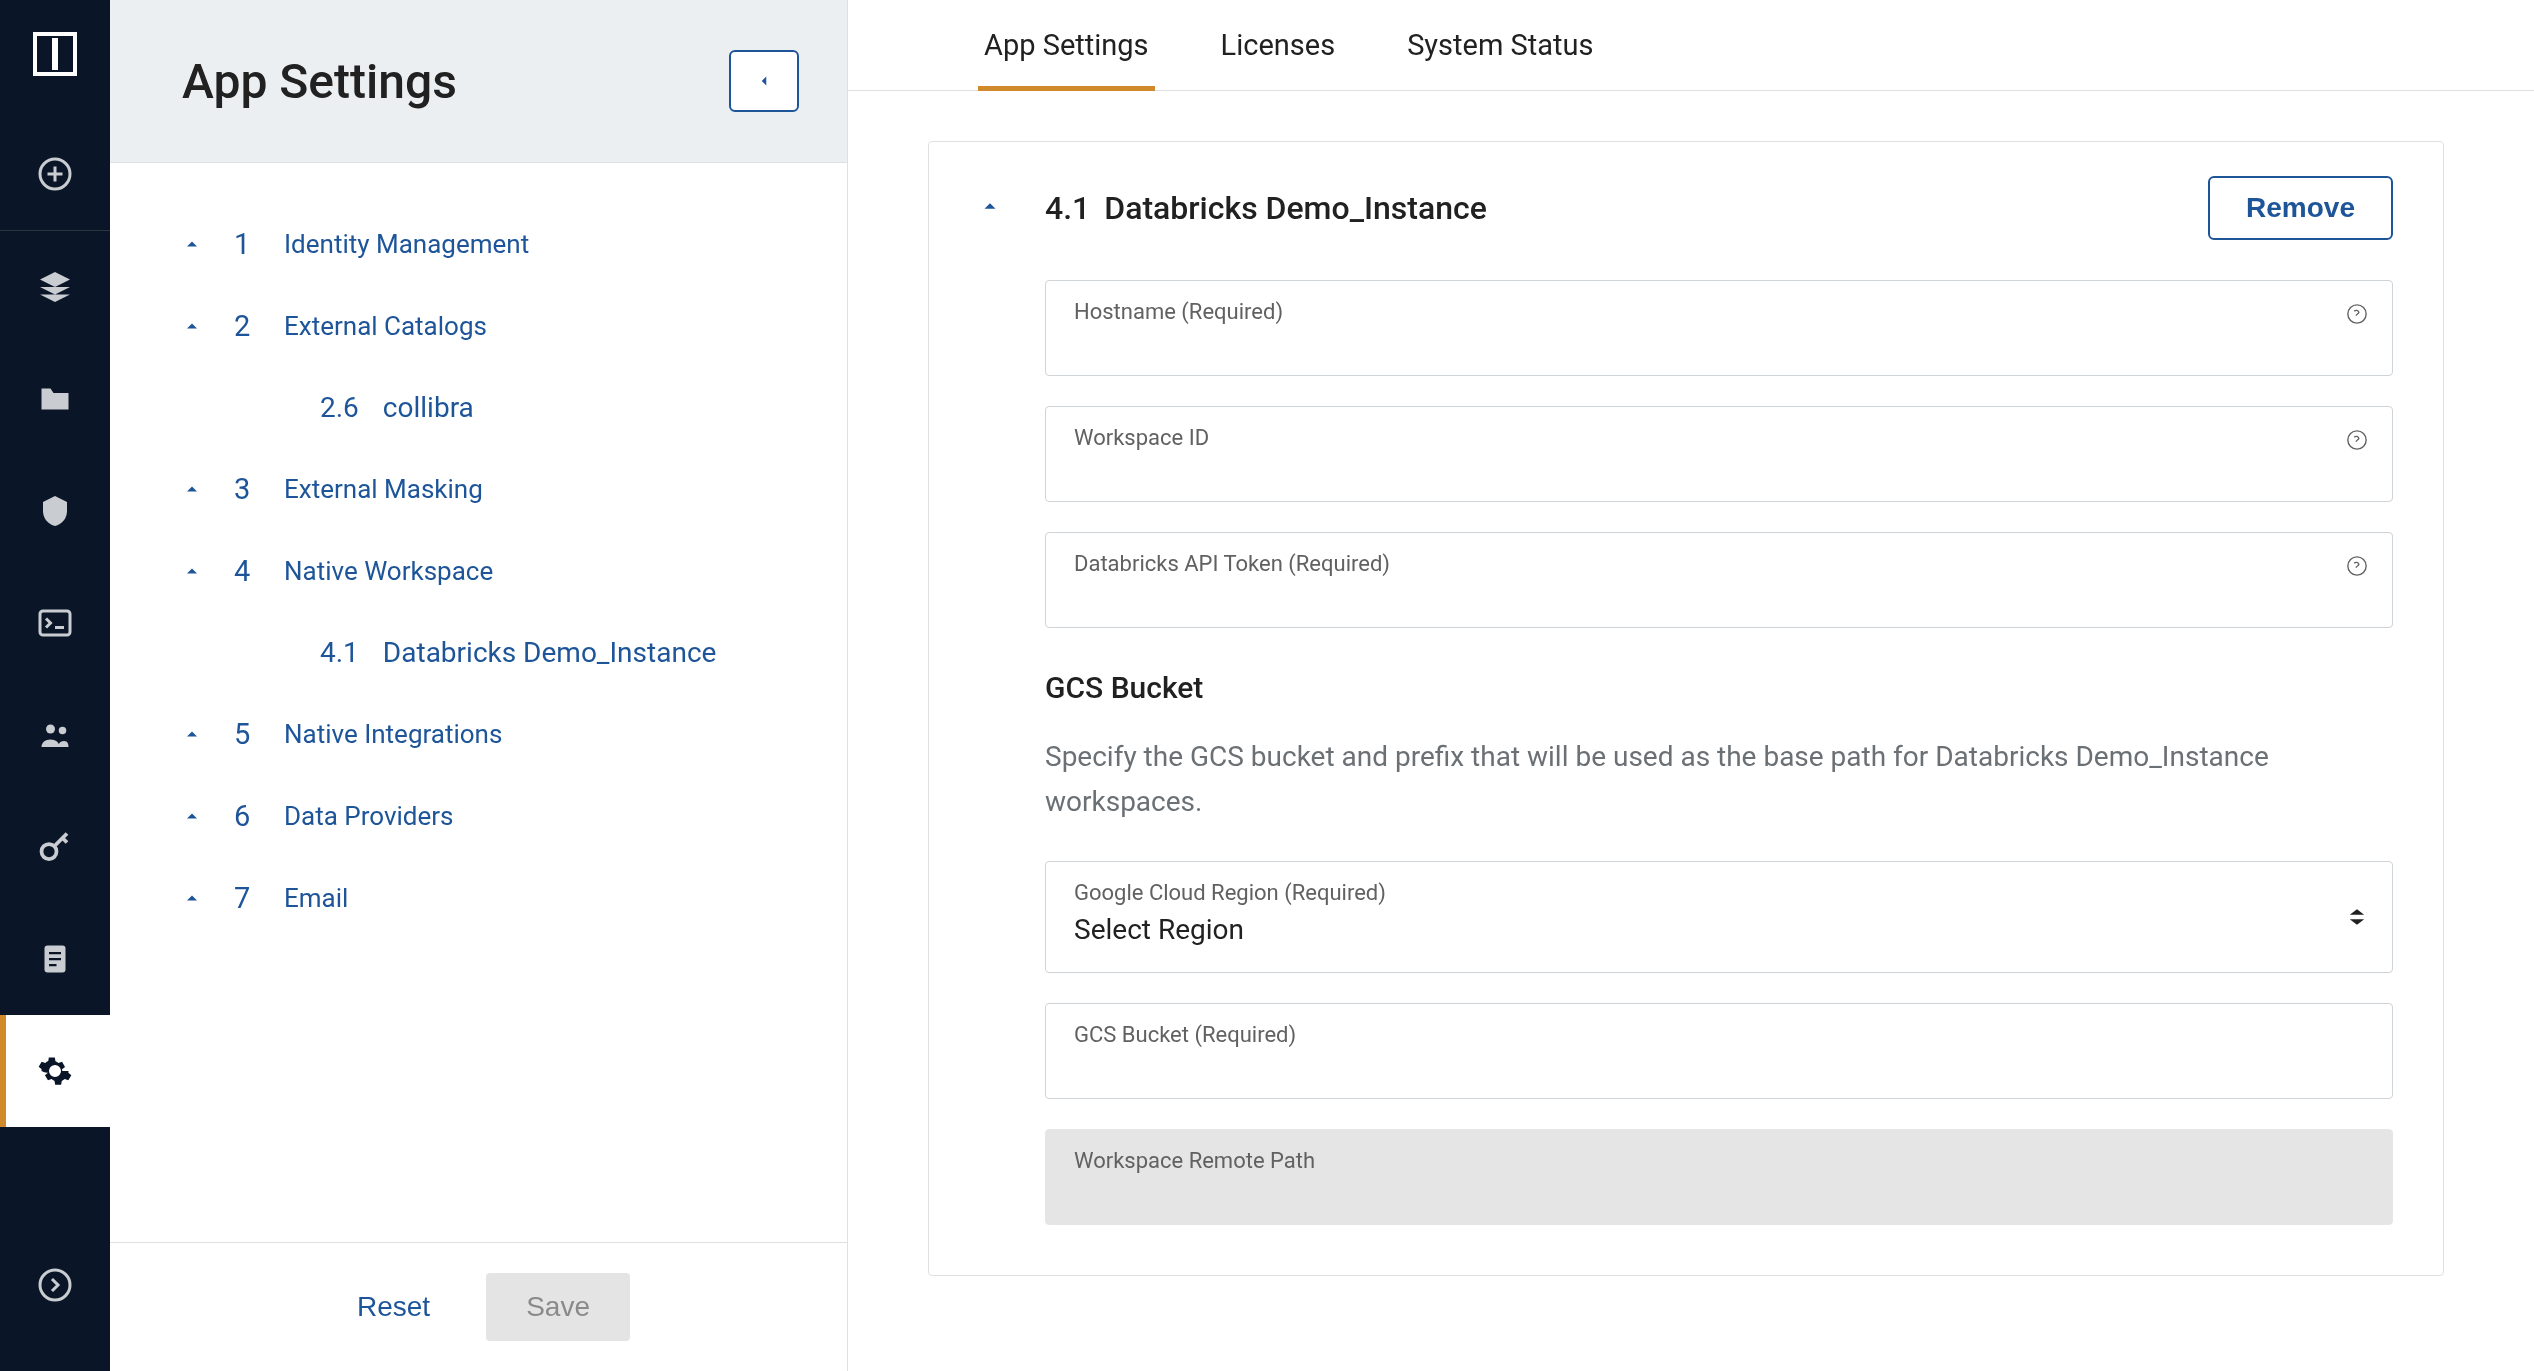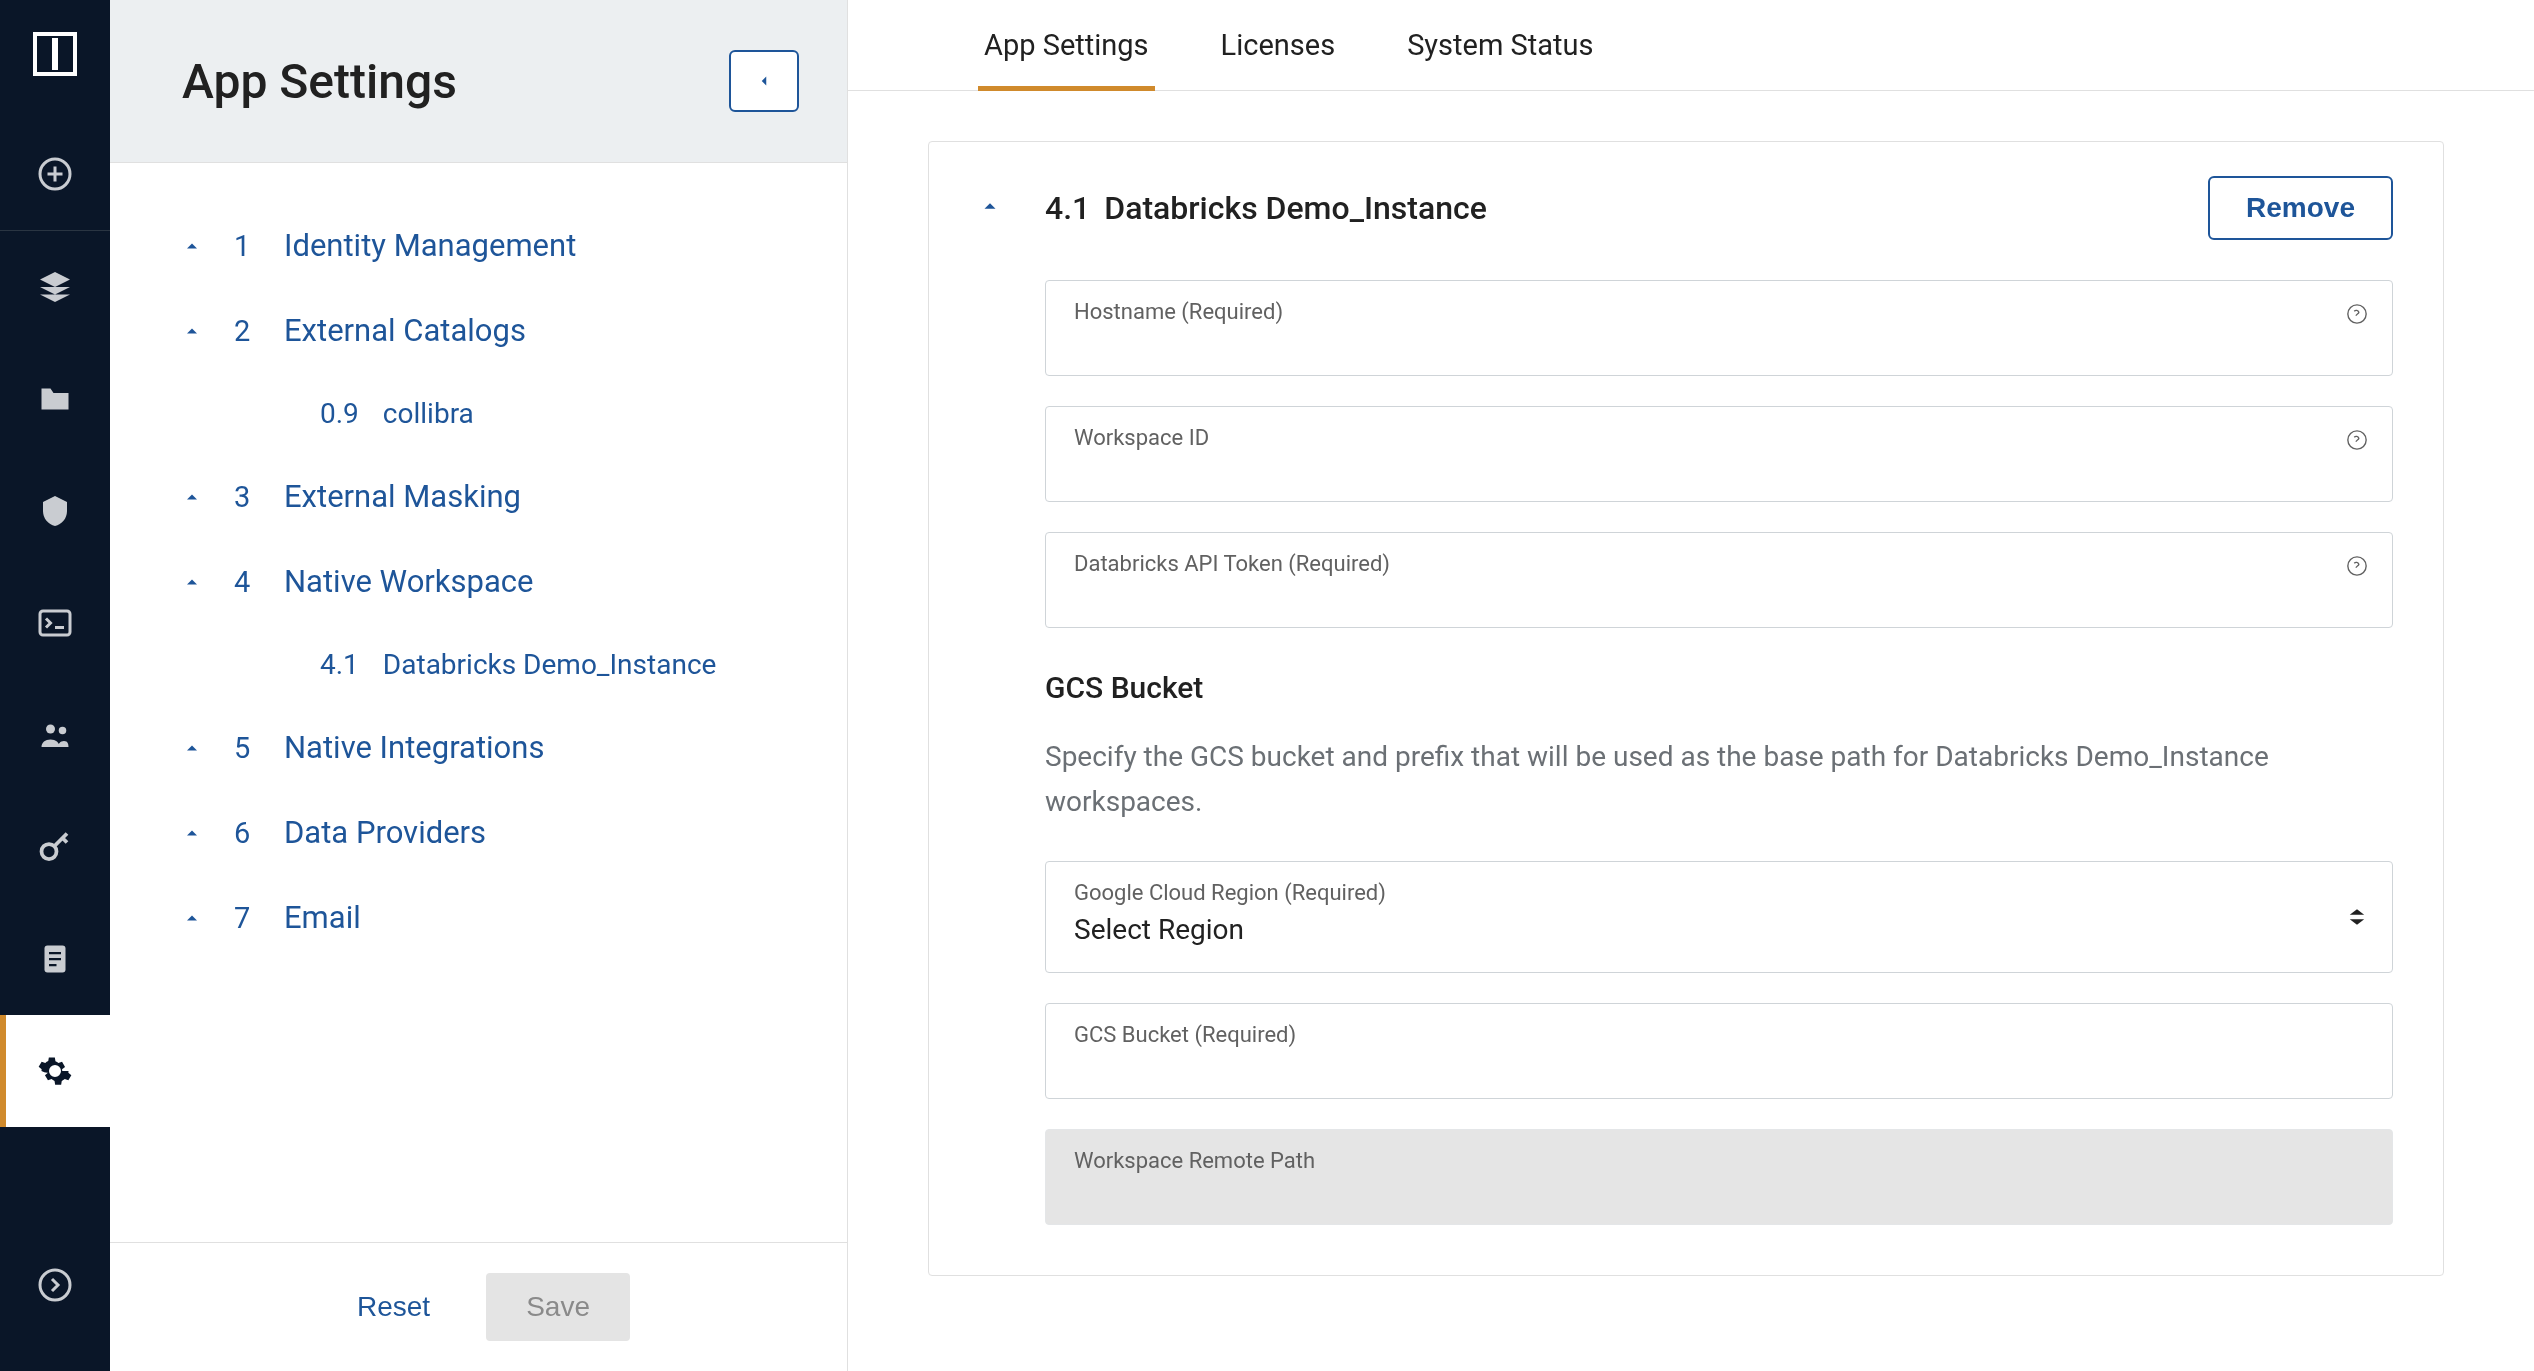--- a/index.html
+++ b/index.html
@@ -25,21 +25,21 @@
 .collapse-btn svg { width: 18px; height: 18px; fill: #1e5599; }
 
 .navlist { flex: 1; overflow-y: auto; padding: 40px 0; position: relative; }
 .navlist::-webkit-scrollbar { width: 16px; }
 .navlist::-webkit-scrollbar-track { background: transparent; }
 .navlist::-webkit-scrollbar-thumb { background: #bdbdbd; border-radius: 8px; }
 .nav-item { display: flex; align-items: center; padding: 24px 50px 24px 70px; cursor: pointer; gap: 30px; }
 .nav-item .chev { width: 24px; height: 24px; display: flex; align-items: center; justify-content: center; }
 .nav-item .chev svg { width: 20px; height: 20px; fill: #1e5599; }
 .nav-item .num { font-size: 29px; color: #1e5599; min-width: 20px; }
-.nav-item .label { font-size: 31px; color: #1e5599; }
+.nav-item .label { font-size: 26px; color: #1e5599; }
 .nav-sub { padding-left: 210px; }
 .nav-sub .nav-item { padding-left: 0; gap: 24px; }
 .nav-sub .nav-item .num { font-size: 28px; }
 .nav-sub .nav-item .label { font-size: 28px; }
 
 .sidepanel-footer { border-top: 1px solid #e0e0e0; padding: 30px 48px; display: flex; justify-content: center; gap: 26px; }
 .reset-btn { background: none; border: none; font-size: 28px; color: #1e5599; cursor: pointer; padding: 18px 30px; }
 .save-btn { background: #e4e4e4; border: none; font-size: 28px; color: #8a8a8a; padding: 18px 40px; border-radius: 4px; cursor: not-allowed; }
 
 .main { flex: 1; display: flex; flex-direction: column; overflow: hidden; }
@@ -161,21 +161,21 @@
         <span class="chev">
             <svg viewBox="0 0 24 24">
               <path d="M6 15l6-6 6 6"></path>
             </svg>
           </span>
         <span class="num">2</span>
         <span class="label">External Catalogs</span>
       </div>
       <div class="nav-sub">
         <div class="nav-item">
-          <span class="num">0.9</span>
+          <span class="num">2.6</span>
           <span class="label">collibra</span>
         </div>
       </div>
       <div class="nav-item">
         <span class="chev">
             <svg viewBox="0 0 24 24">
               <path d="M6 15l6-6 6 6"></path>
             </svg>
           </span>
         <span class="num">3</span>

